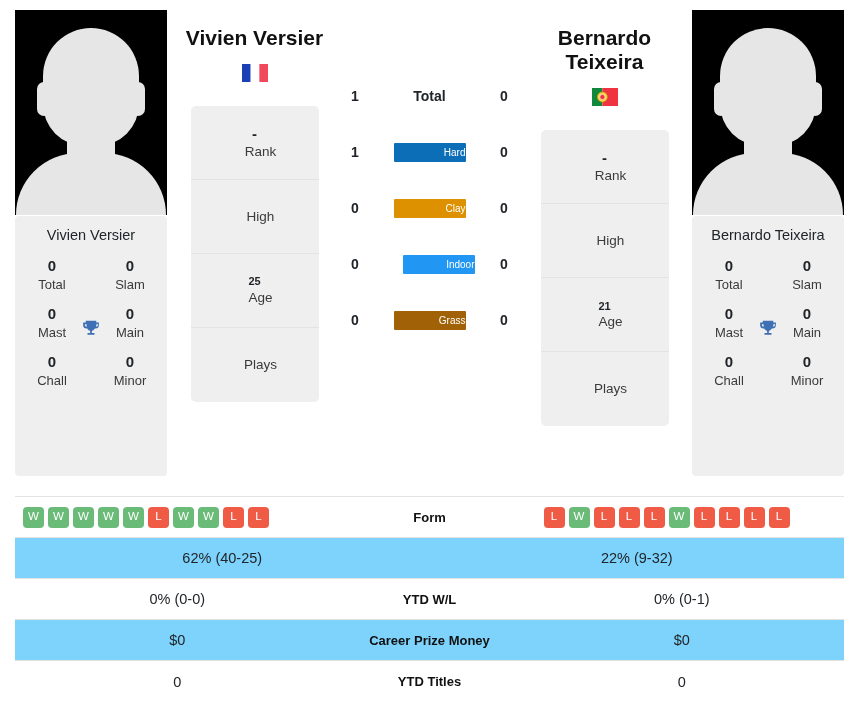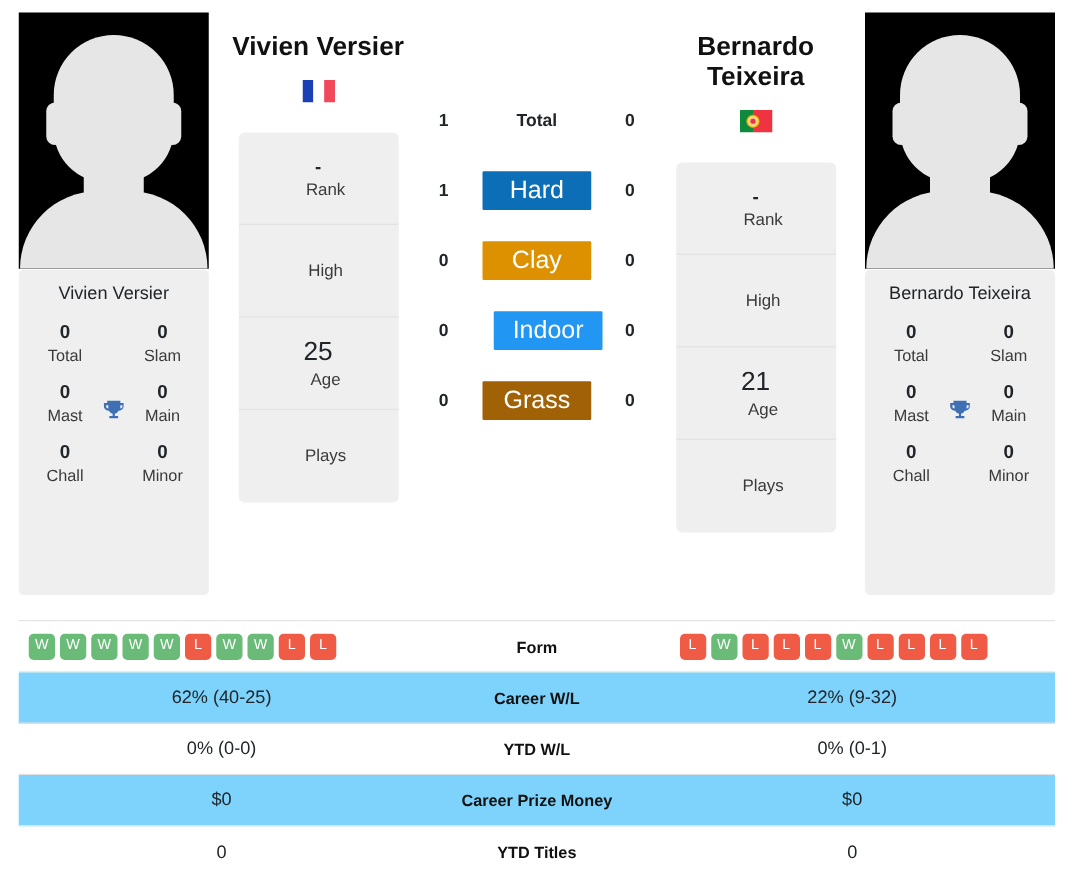--- a/index.html
+++ b/index.html
@@ -118,21 +118,21 @@
   }
   .info-cell {
     height: 74px;
     display: flex;
     flex-direction: column;
     align-items: center;
     justify-content: center;
     border-bottom: 1px solid #e3e3e3;
   }
   .info-cell:last-child { border-bottom: none; }
-  .info-val { font-size: 21px; font-weight: normal; color: #212529; line-height: 1.3; }
+  .info-val { font-size: 11px; font-weight: bold; color: #212529; line-height: 1.3; }
   .info-val.dash { font-weight: bold; font-size: 15px; }
   .info-lbl { font-size: 13.5px; color: #3a3a3a; line-height: 1.35; padding-left: 12px; }
 
   
   .h2h {
     flex: 0 0 175px;
     padding-top: 58px;
     display: flex;
     flex-direction: column;
     gap: 0;
@@ -151,23 +151,23 @@
     color: #212529;
   }
   .h2h-label {
     font-size: 14px;
     font-weight: bold;
     color: #212529;
     text-align: center;
     width: 80px;
   }
   .h2h-chip {
-    width: 87px;
-    text-align: center;
-    font-size: 20px;
+    width: 72px;
+    text-align: right;
+    font-size: 10px;
     color: #fff;
     padding: 4px 0;
     border-radius: 1px;
     font-weight: normal;
   }
 
   
   .table {
     position: absolute;
     left: 15px; right: 15px; bottom: 0;
@@ -433,21 +433,20 @@
             <div class="badge w">W</div>
             <div class="badge l">L</div>
             <div class="badge l">L</div>
             <div class="badge l">L</div>
             <div class="badge l">L</div>
           </div>
         </div>
       </div>
       <div class="trow alt">
         <div class="tcell-l">62% (40-25)</div>
-        <div class="tcell-m">Career W/L</div>
         <div class="tcell-r">22% (9-32)</div>
       </div>
       <div class="trow">
         <div class="tcell-l">0% (0-0)</div>
         <div class="tcell-m">YTD W/L</div>
         <div class="tcell-r">0% (0-1)</div>
       </div>
       <div class="trow alt">
         <div class="tcell-l">$0</div>
         <div class="tcell-m">Career Prize Money</div>

